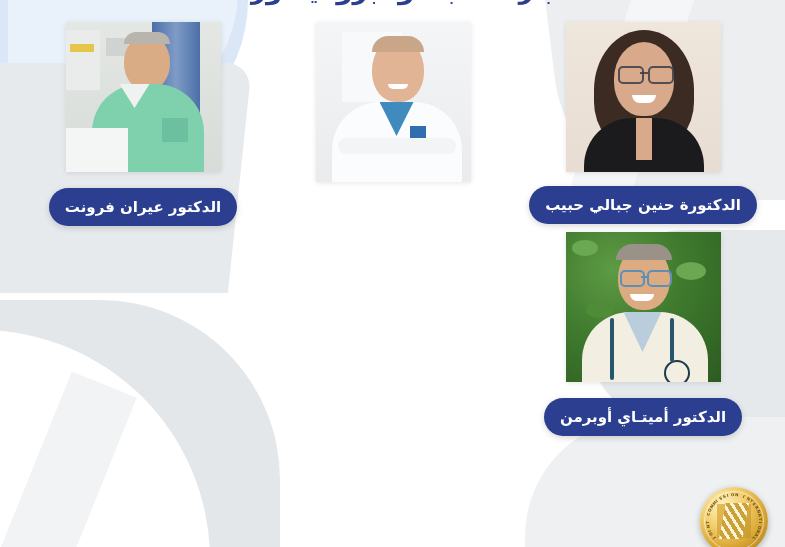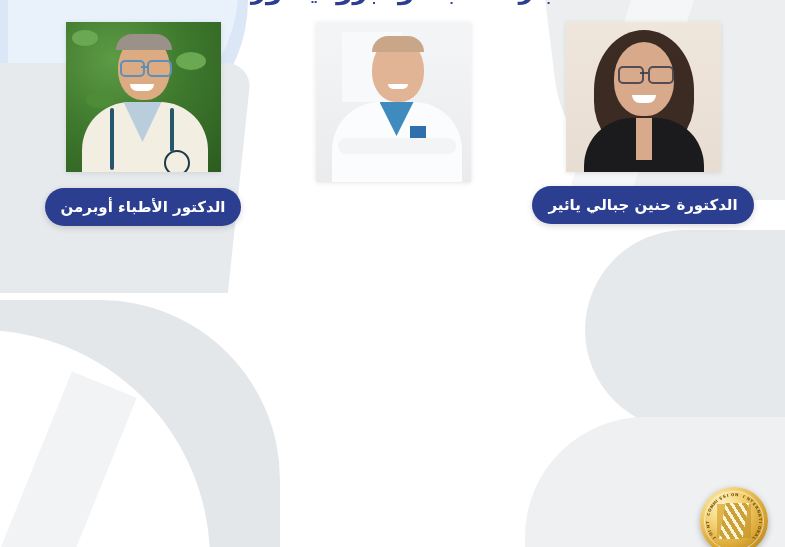--- a/index.html
+++ b/index.html
@@ -178,40 +178,58 @@
           <div class="hair" style="left:28px;top:8px;width:100px;height:120px;background:#3b2b22;"></div>
           <div class="head" style="left:48px;top:20px;width:60px;height:74px;background:#d8a98a;"></div>
           <div class="glass" style="left:52px;top:44px;width:22px;height:14px;"></div>
           <div class="glass" style="left:82px;top:44px;width:22px;height:14px;"></div>
           <div class="bridge" style="left:74px;top:50px;width:8px;"></div>
           <div class="mouth" style="left:66px;top:73px;width:24px;height:8px;"></div>
           <div class="body" style="left:18px;top:96px;width:120px;height:60px;background:#1b1b1e;"></div>
           <div style="position:absolute;left:70px;top:96px;width:16px;height:42px;background:#d8a98a;"></div>
         </div>
       </div>
-      <div class="pill">الدكتورة حنين جبالي يائير</div>
+      <div class="pill">الدكتورة حنين جبالي حبيب</div>
     </div>
 
     <div class="card">
       <div class="photo-wrap">
         <div class="photo">
           <div class="sky" style="background:linear-gradient(180deg,#f4f5f6 0%,#e9ebed 100%);"></div>
           <div style="position:absolute;left:26px;top:10px;width:60px;height:70px;background:#f8f9fa;"></div>
           <div class="head" style="left:56px;top:16px;width:52px;height:64px;background:#e0b494;"></div>
           <div style="position:absolute;left:56px;top:14px;width:52px;height:16px;background:#c9a688;border-radius:26px 26px 0 0;"></div>
           <div class="mouth" style="left:72px;top:62px;width:20px;height:5px;"></div>
           <div class="body" style="left:16px;top:80px;width:130px;height:80px;background:#fbfcfd;"></div>
           <div style="position:absolute;left:64px;top:80px;width:34px;height:34px;background:#3f8bbd;clip-path:polygon(0 0,100% 0,50% 100%);"></div>
           <div style="position:absolute;left:22px;top:116px;width:118px;height:16px;background:#f2f4f6;border-radius:8px;"></div>
           <div style="position:absolute;left:94px;top:104px;width:16px;height:12px;background:#2f6fae;"></div>
         </div>
       </div>
     </div>
 
 
+    <div class="card row2">
+      <div class="photo-wrap">
+        <div class="photo">
+          <div class="sky" style="background:linear-gradient(180deg,#e4e7e4 0%,#d7dcd8 100%);"></div>
+          <div style="position:absolute;left:86px;top:0;width:48px;height:106px;background:linear-gradient(90deg,#4b6fa8,#7e9cc6,#4b6fa8);"></div>
+          <div style="position:absolute;left:0;top:8px;width:34px;height:60px;background:#e9ecea;"></div>
+          <div style="position:absolute;left:4px;top:22px;width:24px;height:8px;background:#e3c64a;"></div>
+          <div style="position:absolute;left:40px;top:16px;width:22px;height:18px;background:#cfd4d2;"></div>
+          <div class="head" style="left:58px;top:12px;width:46px;height:56px;background:#d9ac86;"></div>
+          <div style="position:absolute;left:58px;top:10px;width:46px;height:12px;background:#b9b5ae;border-radius:24px 24px 0 0;"></div>
+          <div class="body" style="left:26px;top:62px;width:112px;height:92px;background:#7fd0ad;"></div>
+          <div style="position:absolute;left:54px;top:62px;width:30px;height:24px;background:#eef2f0;clip-path:polygon(0 0,100% 0,50% 100%);"></div>
+          <div style="position:absolute;left:0;top:106px;width:62px;height:48px;background:#f4f6f5;"></div>
+          <div style="position:absolute;left:96px;top:96px;width:26px;height:24px;background:#6cc0a0;"></div>
+        </div>
+      </div>
+      <div class="pill">الدكتور عيران فرونت</div>
+    </div>
 
     <div class="card row2">
       <div class="photo-wrap">
         <div class="photo">
           <div class="sky" style="background:radial-gradient(circle at 30% 25%,#5e9b45 0%,#3f7a2e 45%,#2c5c20 100%);"></div>
           <div style="position:absolute;left:6px;top:8px;width:26px;height:16px;background:#6aa851;border-radius:50%;"></div>
           <div style="position:absolute;left:110px;top:30px;width:30px;height:18px;background:#6aa851;border-radius:50%;"></div>
           <div style="position:absolute;left:20px;top:70px;width:28px;height:16px;background:#4f8c38;border-radius:50%;"></div>
           <div class="head" style="left:52px;top:14px;width:52px;height:64px;background:#dcab81;"></div>
           <div style="position:absolute;left:50px;top:12px;width:56px;height:16px;background:#9a9189;border-radius:28px 28px 0 0;"></div>
@@ -219,21 +237,21 @@
           <div class="glass" style="left:81px;top:38px;width:21px;height:13px;border-color:#5d8fb8;"></div>
           <div class="bridge" style="left:75px;top:44px;width:6px;background:#5d8fb8;"></div>
           <div class="mouth" style="left:64px;top:62px;width:24px;height:7px;"></div>
           <div class="body" style="left:16px;top:80px;width:126px;height:80px;background:#f2efe2;"></div>
           <div style="position:absolute;left:58px;top:80px;width:38px;height:40px;background:#b9cddd;clip-path:polygon(0 0,100% 0,50% 100%);"></div>
           <div class="scope" style="left:98px;top:128px;width:22px;height:22px;"></div>
           <div style="position:absolute;left:44px;top:86px;width:4px;height:62px;background:#25566b;border-radius:3px;"></div>
           <div style="position:absolute;left:104px;top:86px;width:4px;height:44px;background:#25566b;border-radius:3px;"></div>
         </div>
       </div>
-      <div class="pill">الدكتور الأطباء أوبرمن</div>
+      <div class="pill">الدكتور أميتـاي أوبرمن</div>
     </div>
 
 
   </div>
 
   <div class="badge">
     <div class="badge-ring"></div>
     <div class="badge-txt" id="badge-ring-text">
         <span style="transform: rotate(-220deg) translate(27px) rotate(90deg) translate(-1px, -2px);">J</span>
         <span style="transform: rotate(-211.034deg) translate(27px) rotate(90deg) translate(-1px, -2px);">O</span>

